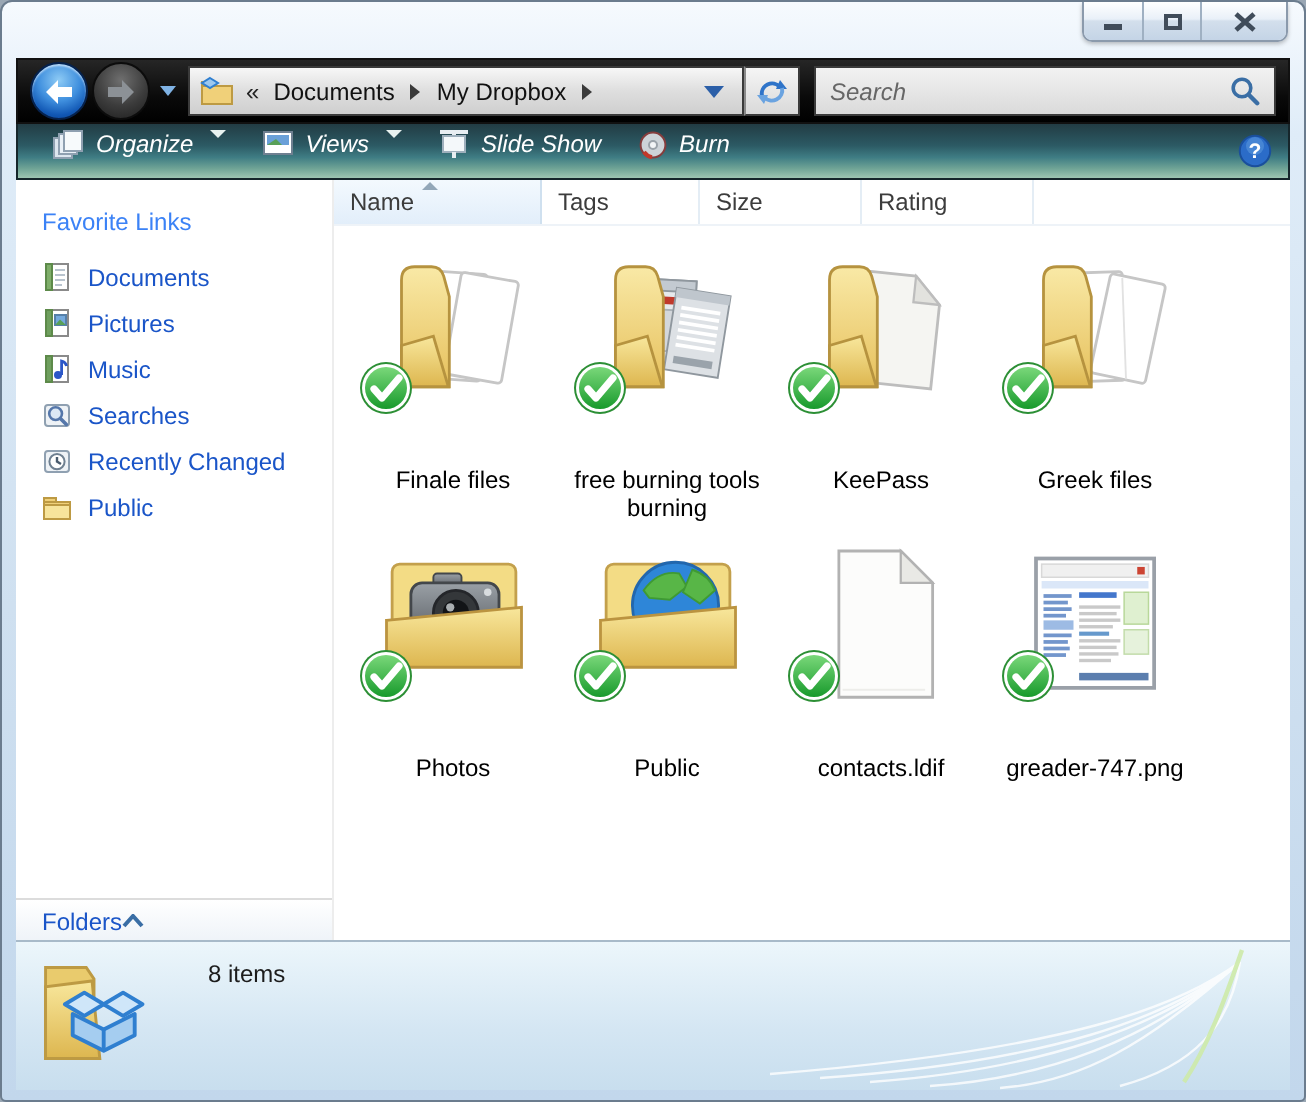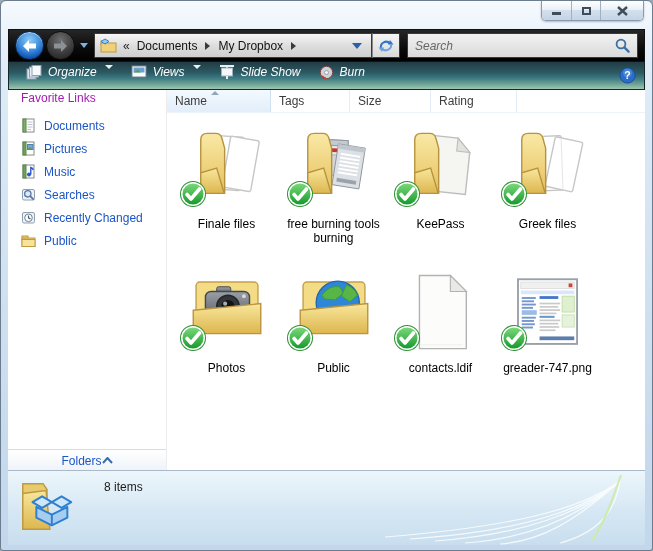--- a/index.html
+++ b/index.html
@@ -37,37 +37,37 @@
   
   .toolbar{position:absolute;top:61px;left:7px;right:7px;height:28px;
     background:linear-gradient(#223c44 0%,#2c5a64 40%,#3f7d84 62%,#6ea395 82%,#9ec6b2 100%);
     display:flex;align-items:center;color:#fff;font-size:12px;padding:0 8px;box-sizing:border-box;border:1px solid #16262b;border-top:none;}
   .tool{display:flex;align-items:flex-start;gap:6px;padding:0 9px;height:22px;border-radius:3px;cursor:default;white-space:nowrap;font-style:italic;}
   .tool-caret{width:0;height:0;border-left:4px solid transparent;border-right:4px solid transparent;border-top:4px solid #e8f2f0;margin-left:2px;}
   .help-btn{margin-left:auto;display:flex;align-items:center;}
   
   .body{position:absolute;top:89px;left:7px;right:7px;bottom:79px;background:#fff;display:flex;overflow:hidden;}
   .sidebar{width:158px;flex:0 0 auto;position:relative;background:#fff;border-right:1px solid #ededed;}
-  .fav-title{color:#a21caf;font-size:12px;padding:1px 0 9px 13px;}
+  .fav-title{color:#3b82f6;font-size:12px;padding:14px 0 9px 13px;}
   .side-item{display:flex;align-items:center;gap:8px;padding:4px 0 4px 13px;color:#1a55c8;font-size:12px;cursor:default;}
   .folders-bar{position:absolute;left:0;right:0;bottom:0;height:22px;border-top:1px solid #dcdcdc;
-    display:flex;align-items:center;justify-content:center;padding:0 13px;box-sizing:border-box;
+    display:flex;align-items:center;justify-content:flex-start;padding:0 13px;box-sizing:border-box;
     color:#1a55c8;font-size:12px;background:linear-gradient(#ffffff,#eef3f8);}
   .main{flex:1;display:flex;flex-direction:column;min-width:0;}
   .col-headers{height:22px;display:flex;font-size:12px;color:#3c3c3c;border-bottom:1px solid #eef3f8;flex:0 0 auto;}
   .col{box-sizing:border-box;padding:4px 0 0 8px;border-right:1px solid #e4edf5;position:relative;white-space:nowrap;}
   .col-name{width:104px;background:linear-gradient(#f3f9fe,#e2eefa);border-right:1px solid #cfe0ef;}
   .col-date{width:85px}.col-tags{width:79px}.col-size{width:81px}.col-rating{width:86px}.col-fill{flex:1;border-right:none;}
   .sort-caret{position:absolute;top:1px;left:44px;width:0;height:0;border-left:4px solid transparent;border-right:4px solid transparent;border-bottom:4px solid #93a7b8;}
   .files-grid{padding:10px 0 0 6px;display:grid;grid-template-columns:repeat(4,107px);grid-auto-rows:144px;}
   .file-item{display:flex;flex-direction:column;align-items:center;cursor:default;}
   .icon-wrap{position:relative;width:90px;height:92px;flex:0 0 auto;}
   .icon-wrap svg.fileicon{width:90px;height:92px;display:block;}
   .badge{position:absolute;left:-3px;bottom:7px;width:28px;height:28px;}
-  .file-label{font-size:12px;color:#000;text-align:center;line-height:14px;margin-top:2px;max-width:105px;}
+  .file-label{font-size:12px;color:#000;text-align:center;line-height:14px;margin-top:18px;max-width:105px;}
   
   .statusbar{position:absolute;left:7px;right:7px;bottom:5px;height:74px;overflow:hidden;
     background:linear-gradient(#ecf6fb,#d4e6f3 60%,#c8deee);border-top:1px solid #a8bac9;}
   .db-icon{position:absolute;left:8px;top:3px;}
   .items-count{position:absolute;left:96px;top:9px;font-size:12px;color:#1c1c1c;}
   .swoosh{position:absolute;right:0;bottom:0;}
   .hidden-defs{position:absolute;width:0;height:0;overflow:hidden;}
 </style>
 </head>
 <body>

